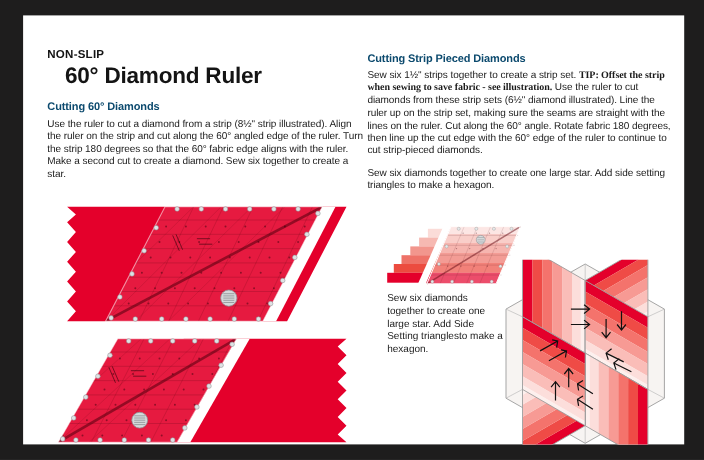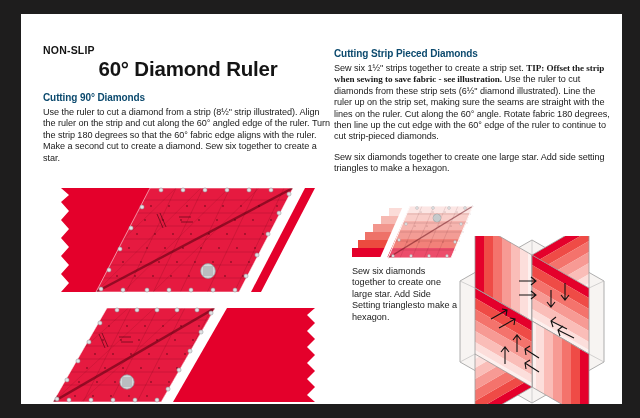--- a/index.html
+++ b/index.html
@@ -25,21 +25,21 @@
   }
   .col-right{
     position:absolute;left:313px;top:32px;width:280px;
   }
   .eyebrow{
     font-size:10.5px;font-weight:bold;letter-spacing:.2px;
     color:#141414;line-height:12px;margin:12px 0 1px 0;
   }
   .title{
     font-size:20.5px;font-weight:bold;color:#141414;
-    line-height:23px;margin:0 0 10px 0;letter-spacing:-.2px;text-align:center;
+    line-height:23px;margin:0 0 10px 16px;letter-spacing:-.2px;
   }
   .h2{
     font-size:10px;font-weight:bold;color:#0c4a6e;
     line-height:15px;margin:0 0 2px 0;letter-spacing:-.1px;
   }
   .body{
     font-size:9.1px;color:#1a1a1a;line-height:11.4px;
     margin:0;letter-spacing:-.05px;
   }
   .body b{font-weight:bold;font-family:Liberation Serif, serif;}
@@ -59,21 +59,21 @@
 </style>
 </head>
 <body>
 
 <div class="frame">
   <div class="card">
 
     <div class="col-left">
       <p class="eyebrow">NON-SLIP</p>
       <h1 class="title">60° Diamond Ruler</h1>
-      <h2 class="h2">Cutting 90° Diamonds</h2>
+      <h2 class="h2">Cutting 60° Diamonds</h2>
       <p class="body">Use the ruler to cut a diamond from a strip (8½" strip illustrated).  Align the ruler on the strip and cut along the 60° angled edge of the ruler. Turn the strip 180 degrees so that the 60° fabric edge aligns with the ruler. Make a second cut to create a diamond. Sew six together to create a star.</p>
       <div class="gap"></div>
     </div>
 
     <div class="col-right">
       <h2 class="h2">Cutting Strip Pieced Diamonds</h2>
       <p class="body"><span>Sew six 1½" strips together to create a strip set. </span><b>TIP: Offset the strip when sewing to save fabric - see illustration.</b><span>  Use the ruler to cut diamonds from these strip sets (6½" diamond illustrated).  Line the ruler up on the strip set, making sure the seams are straight with the lines on the ruler.  Cut along the 60° angle.  Rotate fabric 180 degrees, then line up the cut edge with the 60° edge of the ruler to continue to cut strip-pieced diamonds.</span></p>
       <div class="gap"></div>
       <p class="body">Sew six diamonds together to create one large star.  Add side setting triangles to make a hexagon.</p>
     </div>

